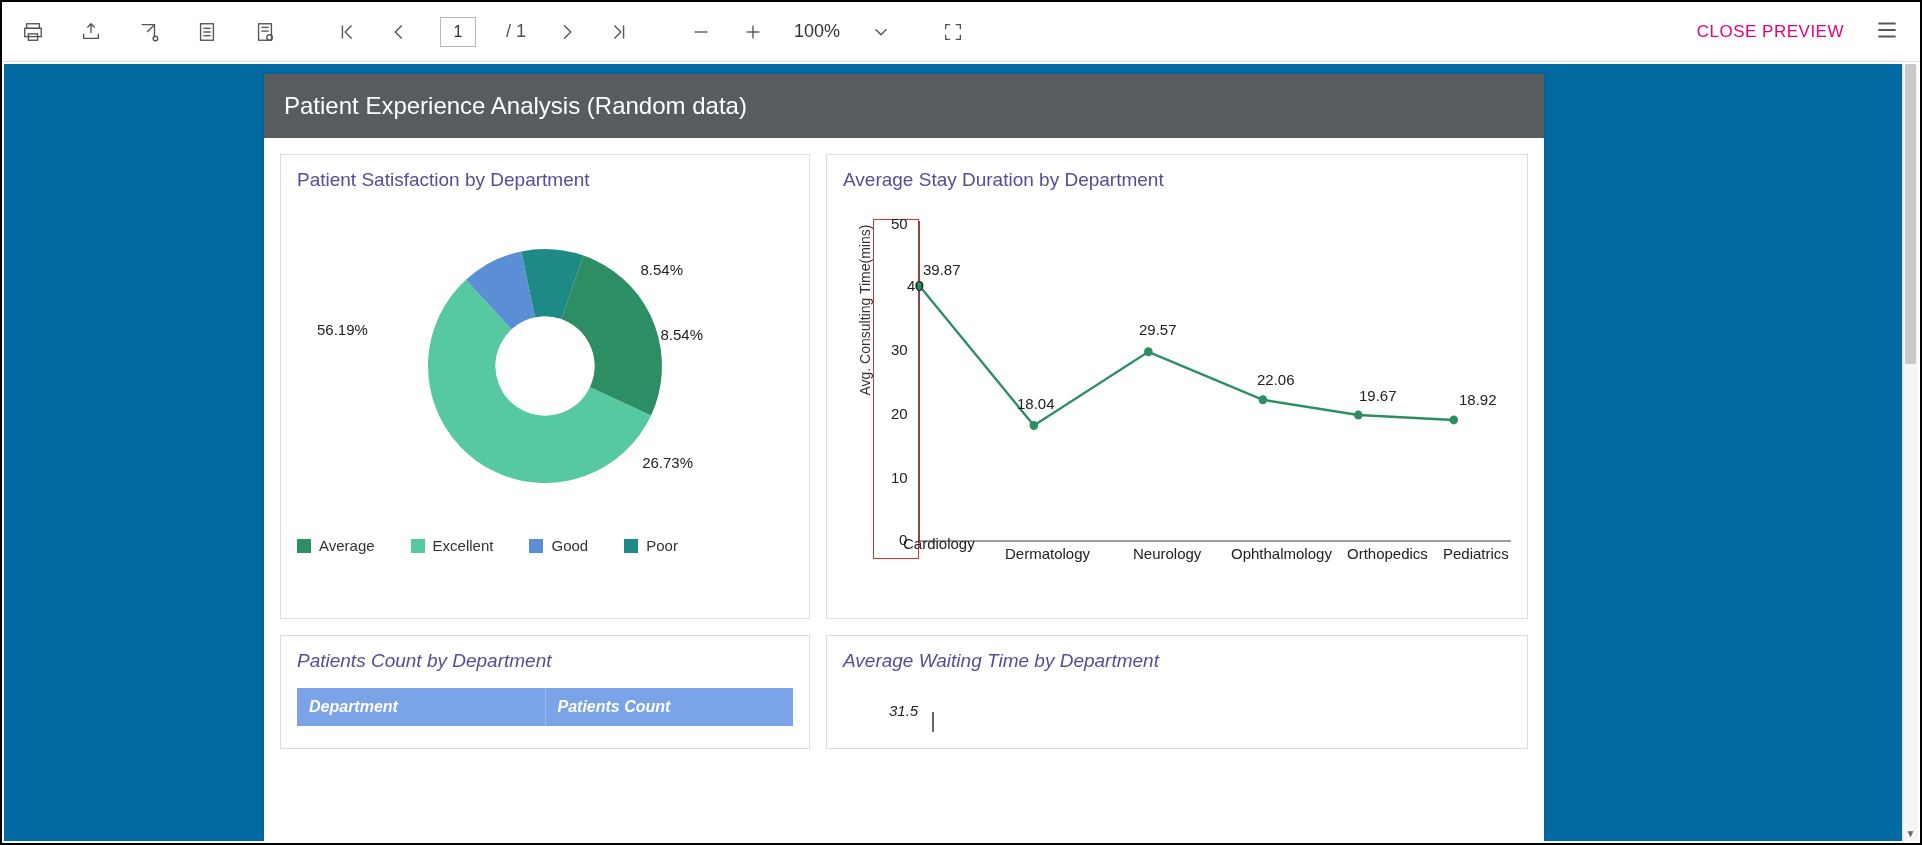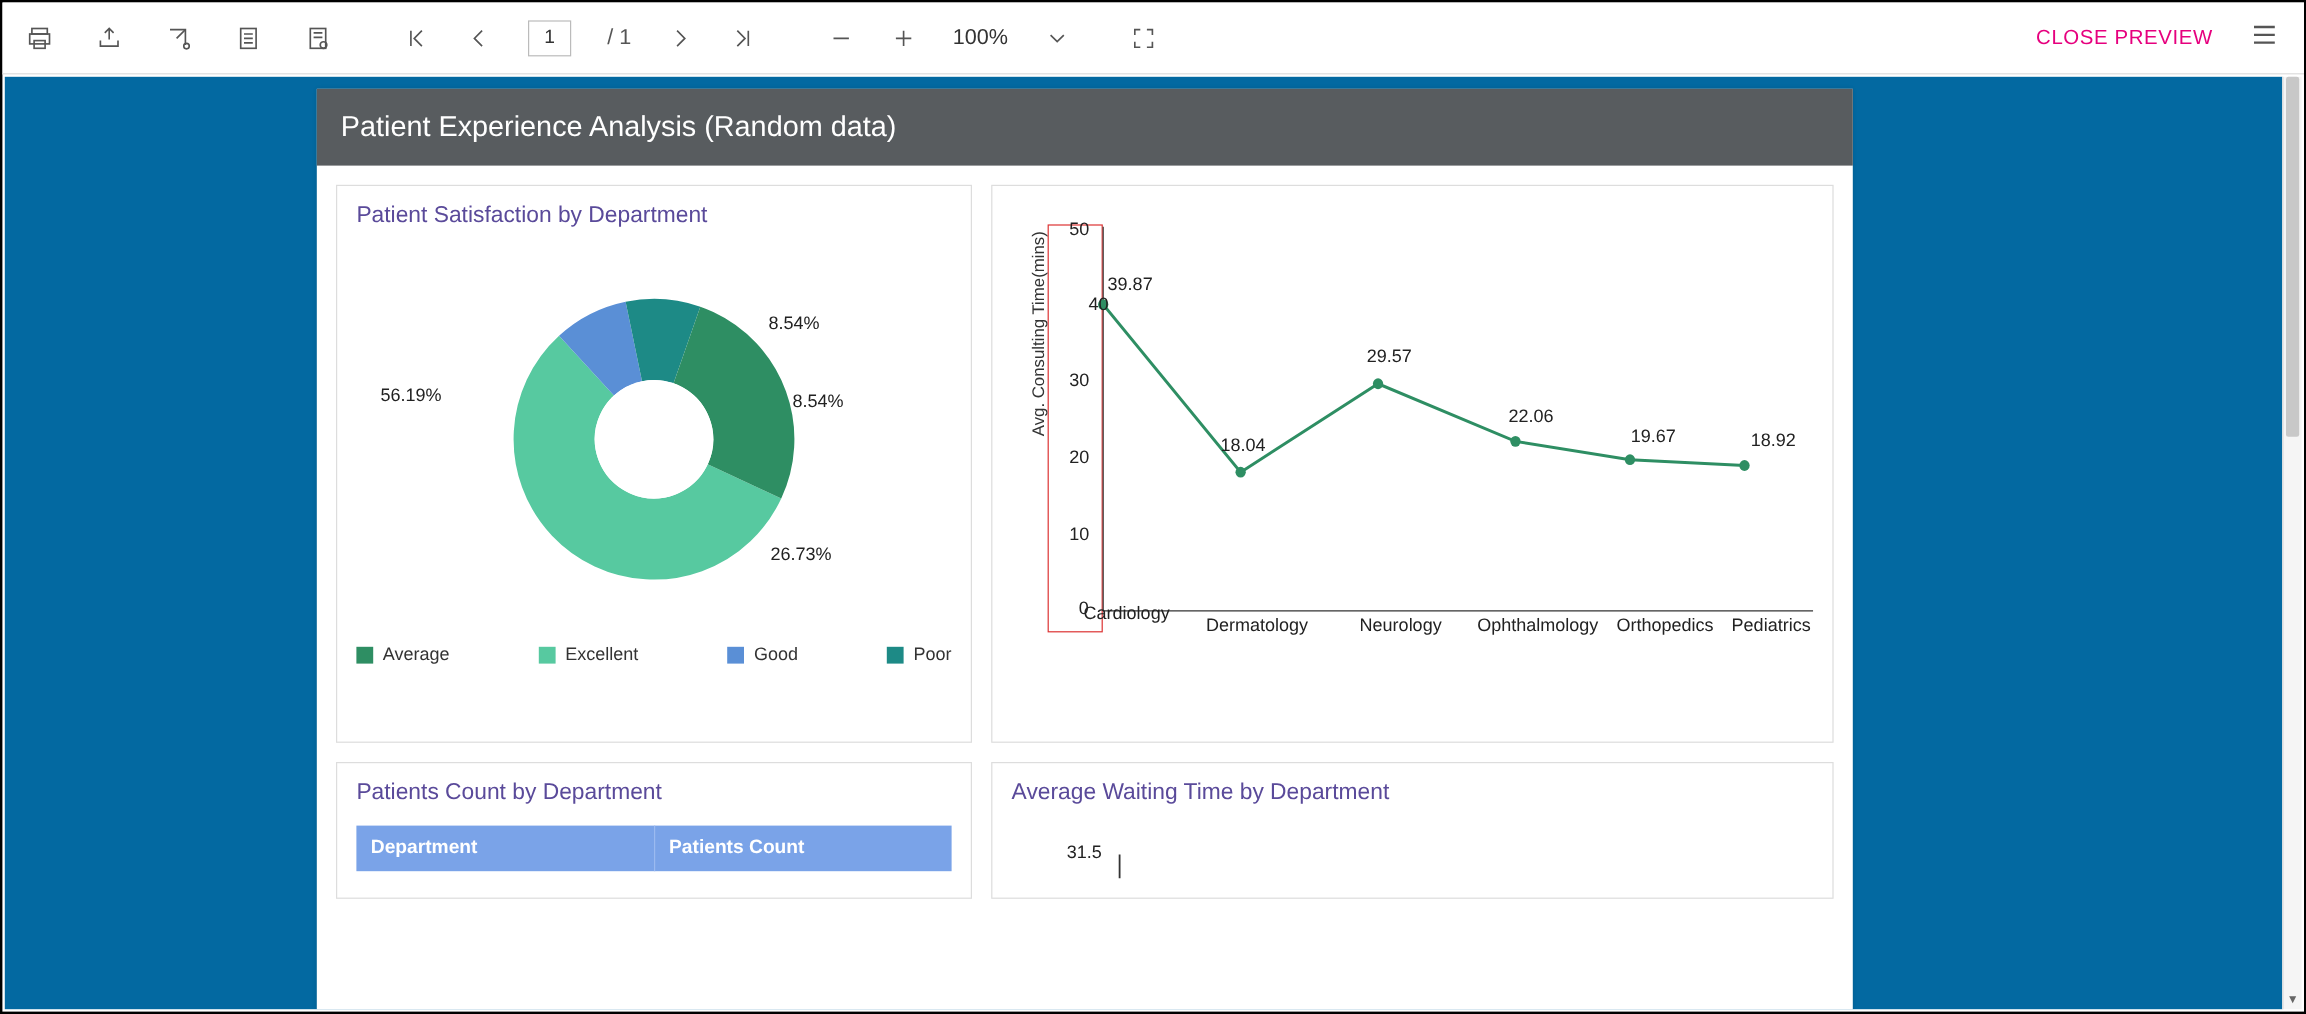--- a/index.html
+++ b/index.html
@@ -74,40 +74,40 @@
   .card {
     border:1px solid #ddd; background:#fff; padding:14px 16px 16px 16px;
     flex:1; position:relative;
   }
   .card-title { color:#5a4a9a; font-size:19px; font-weight:400; margin-bottom:10px; }
   .card.small { height:465px; }
   .card.lower { margin-top:0; }
   
   .donut-wrap { position:relative; width:100%; height:330px; display:flex; align-items:center; justify-content:center;}
   .donut-label { position:absolute; font-size:15px; color:#222; white-space:nowrap; }
-  .legend { display:flex; gap:8px; justify-content:space-between; margin-top:6px; }
+  .legend { display:flex; gap:36px; justify-content:flex-start; margin-top:6px; }
   .legend-item { display:flex; align-items:center; gap:8px; font-size:15px; color:#333; }
   .swatch { width:14px; height:14px; }
   
   .line-wrap { position:relative; width:100%; height:360px; }
   .y-axis-label {
     position:absolute; left:-4px; top:50%; transform:rotate(-90deg) translateX(50%);
     transform-origin:left top; font-size:14px; color:#333; white-space:nowrap;
   }
   .highlight-box {
     position:absolute; border:1px solid #d33;
   }
   
   .table-header {
     display:flex; background:#7aa3e8; color:#fff; font-weight:600; font-size:16px;
   }
   .table-header > div { padding:10px 12px; }
   .th1 { flex:1; border-right:1px solid #9bbaf0; }
   .th2 { flex:1; }
-  .lower-row { display:flex; gap:16px; padding:0 16px 16px 16px; }
+  .lower-row { display:flex; gap:16px; padding:0 16px 16px 16px;font-style:italic; }
 </style>
 </head>
 <body>
 
 <div class="toolbar">
   <div class="toolbar-group">
     <span class="toolbar-icon">
       <svg viewBox="0 0 24 24">
           <rect x="5" y="3" width="14" height="5"></rect>
           <rect x="3" y="8" width="18" height="9"></rect>
@@ -239,20 +239,21 @@
               <span>Good</span>
             </div>
           <div class="legend-item">
               <span class="swatch" style="background:#1d8a86"></span>
               <span>Poor</span>
             </div>
         </div>
       </div>
 
       <div class="card small">
+        <div class="card-title">Average Stay Duration by Department</div>
         <div class="line-wrap">
           <div class="highlight-box" style="left:30px; top:18px; width:46px; height:340px"></div>
           <span class="y-axis-label" style="left:14px; top:280px">Avg. Consulting Time(mins)</span>
           <svg width="100%" height="360" viewBox="0 0 700 360" preserveAspectRatio="none" style="position:absolute;left:0;top:0;">
 
             <line x1="80" y1="340" x2="700" y2="340" stroke="#333" stroke-width="1"></line>
             <line x1="80" y1="20" x2="80" y2="340" stroke="#333" stroke-width="1"></line>
 
             <polyline fill="none" stroke="#2e8e63" stroke-width="2.5" points="80,84.8 200,224.5 320,150.8 440,198.8 540,214.1 640,218.9"></polyline>
             <circle cx="80" cy="84.8" r="4.5" fill="#2e8e63"></circle>

